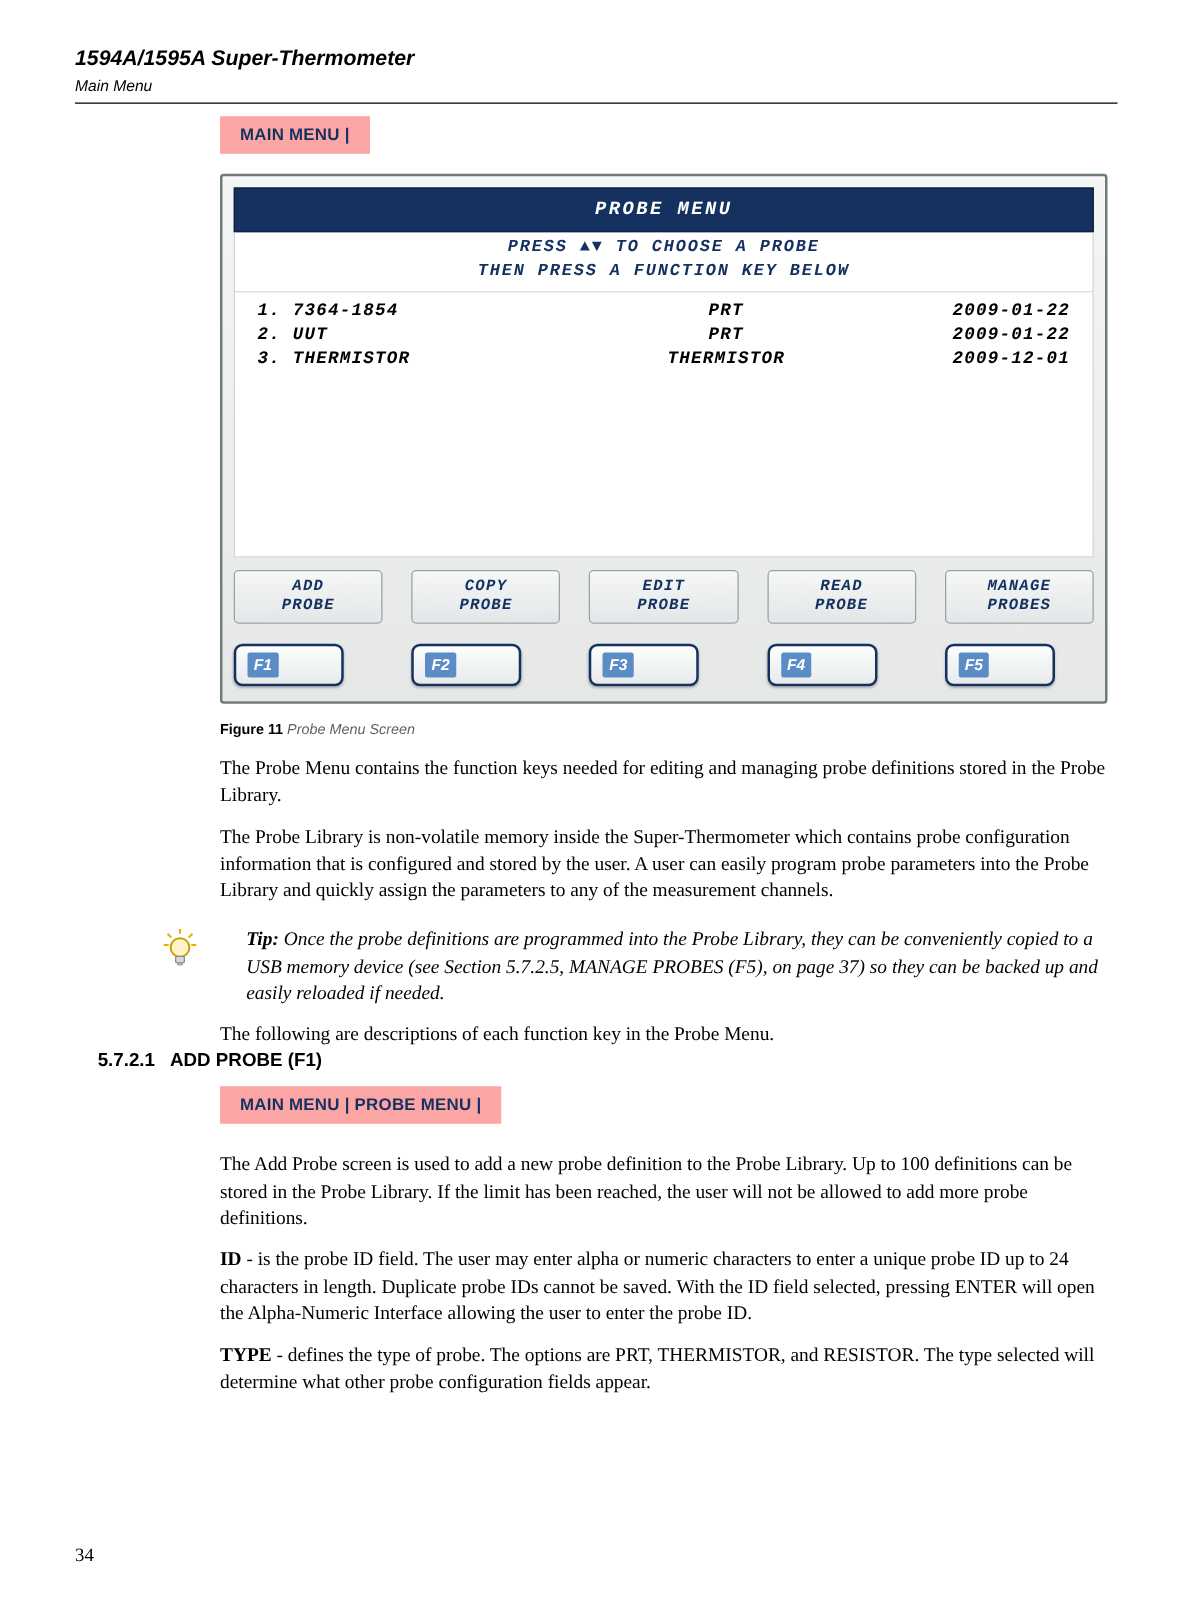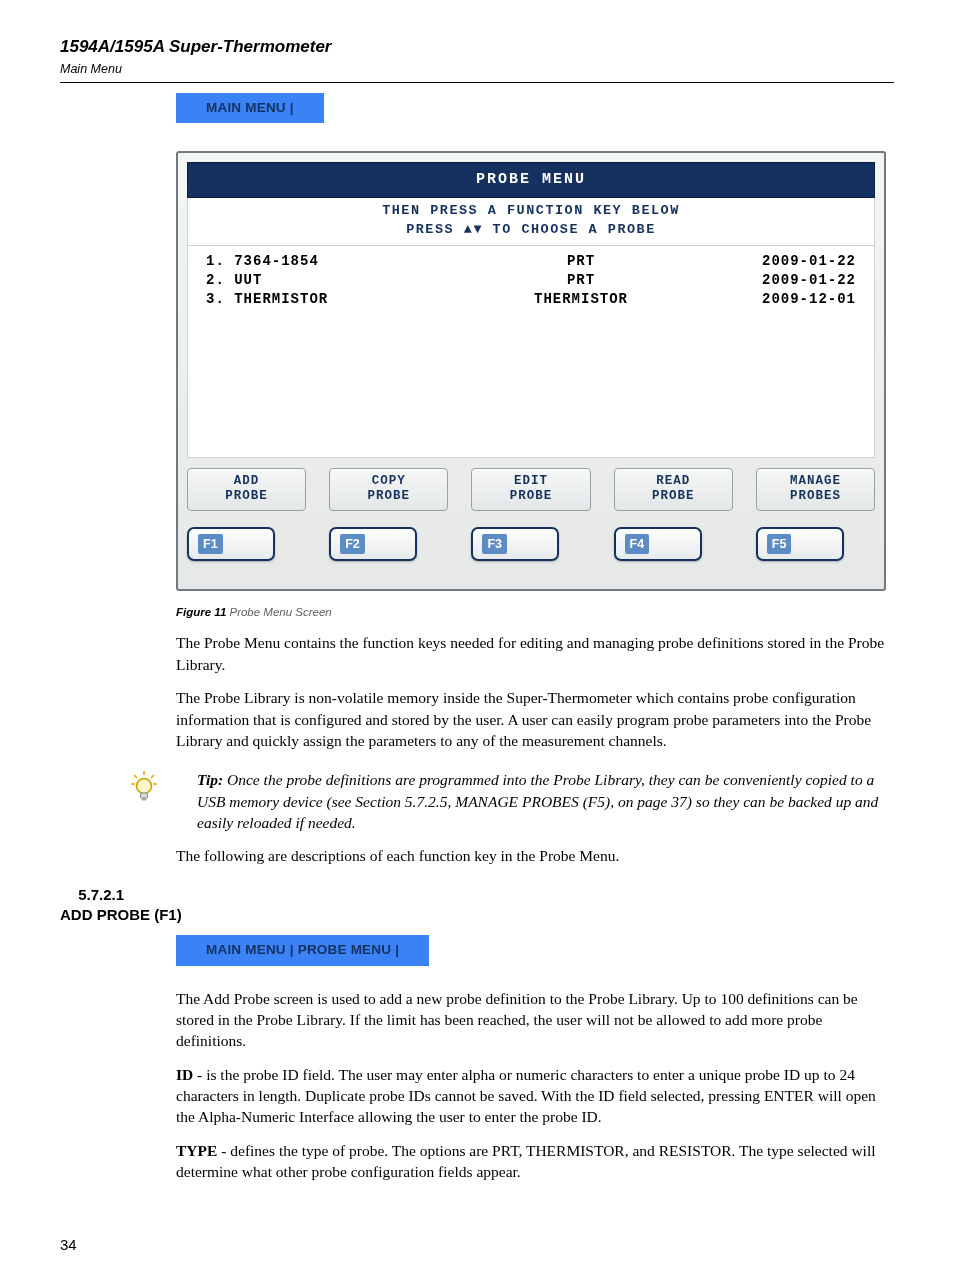--- a/index.html
+++ b/index.html
@@ -5,47 +5,47 @@
   * { box-sizing: border-box; margin: 0; padding: 0; }
   body { background: #fff; font-family: "Times New Roman", Times, serif; color: #000; font-size: 16px; line-height: 1.35; }
   .page { width: 954px; min-height: 1285px; margin: 0 auto; padding: 36px 60px 40px 60px; position: relative; }
   .running-head { font-family: Arial, Helvetica, sans-serif; margin-bottom: 2px; }
   .running-head .product { font-weight: bold; font-style: italic; font-size: 17px; }
   .running-head .sub { font-style: italic; font-size: 12.5px; margin-top: 2px; }
   .rule { border: none; border-top: 1.5px solid #000; margin-top: 4px; }
   .section-row { display: flex; margin-top: 28px; font-family: Arial, Helvetica, sans-serif; font-weight: bold; font-size: 15px; }
   .section-num { width: 76px; text-align: right; padding-right: 12px; }
   .content-col { margin-left: 116px; margin-right: 8px; }
-  .breadcrumb { display: inline-block; background: #3b82f6; color: #14315f; font-family: Arial, Helvetica, sans-serif; font-weight: bold; font-size: 13.5px; padding: 6px 30px; margin-top: 10px; margin-bottom: 10px; letter-spacing: 0.2px; }
+  .breadcrumb { display: inline-block; background: #fca5a5; color: #14315f; font-family: Arial, Helvetica, sans-serif; font-weight: bold; font-size: 13.5px; padding: 6px 16px; margin-top: 10px; margin-bottom: 10px; letter-spacing: 0.2px; }
   
-  .device { border: 2px solid #6f7a80; border-radius: 3px; background: linear-gradient(#f4f5f5, #e6e8e8); padding: 9px 9px 28px 9px; margin-top: 18px; }
+  .device { border: 2px solid #6f7a80; border-radius: 3px; background: linear-gradient(#f4f5f5, #e6e8e8); padding: 9px 9px 12px 9px; margin-top: 6px; font-style: italic; }
   .screen-title { background: #14315f; color: #fff; font-family: "Courier New", monospace; font-size: 15px; letter-spacing: 2px; text-align: center; padding: 7px 0; font-weight: bold; border: 1px solid #0c1e3a; }
   .instr-bar { background: #fff; border: 1px solid #cfd3d5; border-top: none; text-align: center; font-family: "Courier New", monospace; font-size: 13.5px; letter-spacing: 1.5px; color: #14315f; padding: 4px 0 6px; font-weight: bold; }
   .list-area { background: #fff; border: 1px solid #cfd3d5; border-top: none; height: 212px; padding: 6px 18px; font-family: "Courier New", monospace; font-size: 14px; letter-spacing: 1px; color: #000; font-weight: bold; }
   .probe-row { display: flex; justify-content: space-between; white-space: pre; line-height: 1.35; }
   .probe-row .c1 { width: 230px; text-align: left; }
   .probe-row .c2 { width: 180px; text-align: center; }
   .probe-row .c3 { width: 130px; text-align: right; }
   .softkeys, .fkeys { display: flex; gap: 23px; margin-top: 10px; }
   .softkey { flex: 1; background: linear-gradient(#f6f7f7, #e3e6e7); border: 1.5px solid #9aa1a5; border-radius: 4px; text-align: center; font-family: "Courier New", monospace; font-size: 12.5px; color: #14315f; padding: 5px 0; font-weight: bold; letter-spacing: 1px; line-height: 1.25; box-shadow: inset 0 1px 0 #fff; }
   .fkeys { margin-top: 16px; }
   .fkey { width: 88px; height: 34px; border: 2px solid #14315f; border-radius: 7px; background: linear-gradient(#fdfefe, #e7eaeb); display: flex; align-items: center; padding: 0 9px; box-shadow: 0 1px 2px rgba(0,0,0,0.25); }
   .fkey .badge { background: #5c8cc6; color: #fff; font-family: Arial, Helvetica, sans-serif; font-size: 12.5px; font-weight: bold; padding: 2px 5px; border-radius: 2px; }
   .fkey-group { flex: 1; display: flex; }
   .figure-caption { font-family: Arial, Helvetica, sans-serif; font-size: 11.5px; margin-top: 14px; color: #5f6264; }
-  .figure-caption strong { color: #000; font-style: italic; font-weight: bold; }
+  .figure-caption strong { color: #000; font-weight: bold; }
   .figure-caption span { font-style: italic; }
   .body-p { margin-top: 12px; font-size: 15.5px; line-height: 1.38; }
   .tip-block { display: flex; margin-top: 18px; margin-left: -46px; gap: 21px; }
   .tip-icon { width: 46px; flex: none; padding-top: 2px; }
   .tip-text { font-style: italic; font-size: 15.5px; line-height: 1.38; }
   .tip-text .tip-label { font-weight: bold; }
   .field-def { margin-top: 12px; font-size: 15.5px; line-height: 1.38; }
   .field-def .fld { font-weight: bold; }
-  .page-number { position: absolute; bottom: 30px; left: 60px; font-size: 15px; font-family: Liberation Sans, sans-serif; }
+  .page-number { position: absolute; bottom: 30px; left: 60px; font-size: 15px; font-family: Liberation Serif, serif; }
   
   .bulb svg { display: block; }
 </style>
 </head>
 <body>
 
 <div class="page">
 
   <div class="running-head">
     <div class="product">1594A/1595A Super-Thermometer</div>
@@ -54,22 +54,22 @@
   <hr class="rule">
 
 
   <div class="content-col">
     <div class="breadcrumb">MAIN MENU |</div>
 
     
     <div class="device">
       <div class="screen-title">PROBE  MENU</div>
       <div class="instr-bar">
+        <div>PRESS ▲▼ TO CHOOSE A PROBE</div>
         <div>THEN PRESS A FUNCTION KEY BELOW</div>
-        <div>PRESS ▲▼ TO CHOOSE A PROBE</div>
       </div>
       <div class="list-area">
         <div class="probe-row">
           <span class="c1">1. 7364-1854</span>
           <span class="c2">PRT</span>
           <span class="c3">2009-01-22</span>
         </div>
         <div class="probe-row">
           <span class="c1">2. UUT</span>
           <span class="c2">PRT</span>
@@ -157,21 +157,21 @@
         </svg>
       </div>
       <div class="tip-text">
         <span class="tip-label">Tip:</span><span> Once the probe definitions are programmed into the Probe Library, they can be conveniently copied to a USB memory device (see Section 5.7.2.5, MANAGE PROBES (F5), on page 37) so they can be backed up and easily reloaded if needed.</span>
       </div>
     </div>
 
     <p class="body-p">The following are descriptions of each function key in the Probe Menu.</p>
   </div>
 
-  <div class="section-row" style="margin-top:18px;flex-direction:column;">
+  <div class="section-row" style="margin-top:0;">
     <div class="section-num">5.7.2.1</div>
     <div>ADD PROBE (F1)</div>
   </div>
 
   <div class="content-col">
     <div class="breadcrumb">MAIN MENU | PROBE MENU |</div>
 
     <p class="body-p">The Add Probe screen is used to add a new probe definition to the Probe Library. Up to 100 definitions can be stored in the Probe Library. If the limit has been reached, the user will not be allowed to add more probe definitions.</p>
 
     <p class="field-def">

